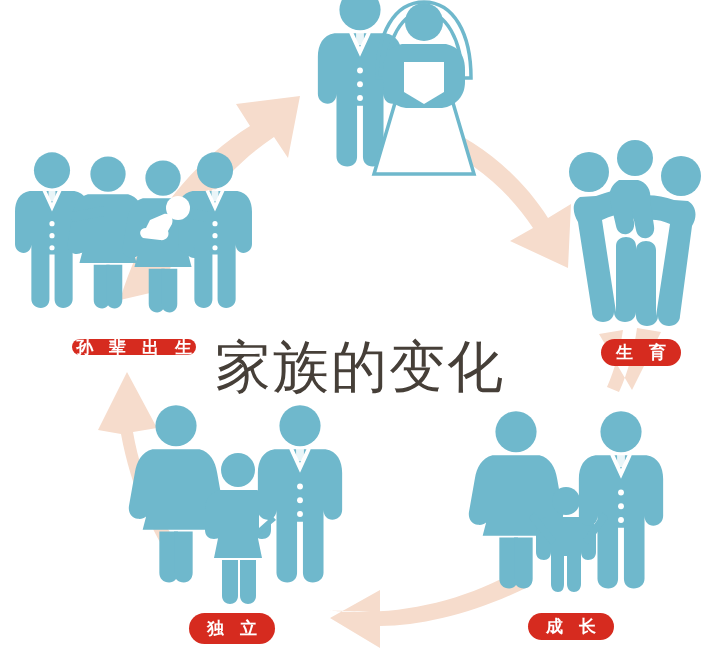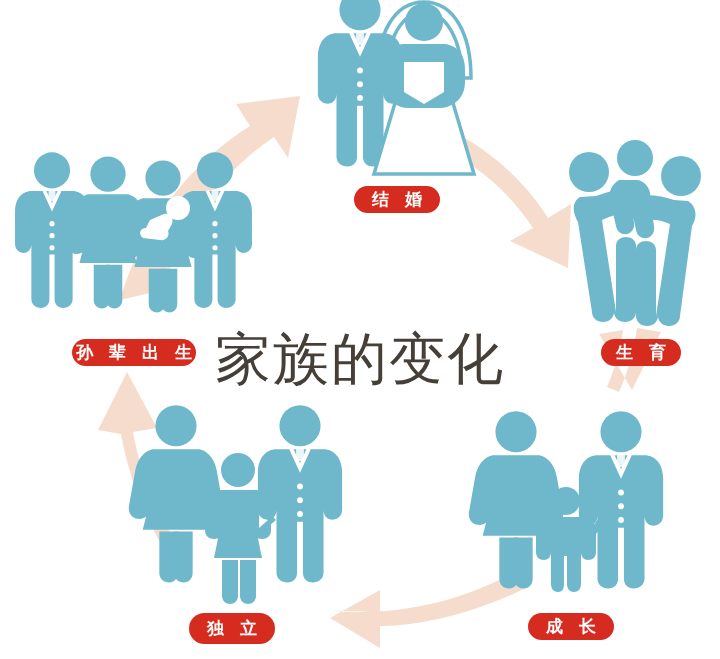--- a/index.html
+++ b/index.html
@@ -20,21 +20,21 @@
   #cycle-svg {
     position: absolute;
     left: 0;
     top: 0;
     width: 720px;
     height: 659px;
   }
   .center-title {
     position: absolute;
     left: 0;
-    top: 328px;
+    top: 336px;
     width: 720px;
     text-align: center;
     font-size: 56px;
     line-height: 62px;
     font-weight: 500;
     color: #463f38;
     letter-spacing: 2px;
     font-family: "DejaVu Sans", "Liberation Sans", sans-serif;
     white-space: nowrap;
     user-select: none;
@@ -54,21 +54,21 @@
     box-sizing: border-box;
     display: flex;
     align-items: center;
     justify-content: center;
     user-select: none;
   }
   .lbl-marriage  { left: 354px; top: 186px; width: 86px;  height: 27px; }
   .lbl-birth     { left: 601px; top: 339px; width: 80px;  height: 27px; }
   .lbl-growth    { left: 528px; top: 613px; width: 86px;  height: 27px; }
   .lbl-independ  { left: 189px; top: 613px; width: 86px;  height: 31px; }
-  .lbl-grandkids { left: 72px;  top: 339px; width: 124px; height: 27px; }
+  .lbl-grandkids { left: 72px;  top: 339px; width: 124px; height: 16px; }
 </style>
 </head>
 <body>
 
 <div id="stage">
 
   <svg id="cycle-svg" viewBox="0 0 720 659">
     <defs>
       <g id="icon-suit-man">
 
@@ -286,19 +286,18 @@
         <path d="M 146 228 C 140 228 138 234 143 238 L 160 240
                  C 166 241 170 236 168 231 L 172 224 C 174 218 170 213 164 214
                  L 150 220 Z" fill="#ffffff"></path>
         <path d="M 152 222 L 164 218 L 168 226 L 154 232 Z" fill="#ffffff"></path>
       </g>
     </g>
   </svg>
 
   <div class="center-title">家族的变化</div>
 
-  <div class="stage-label lbl-marriage">结 婚</div>
   <div class="stage-label lbl-growth">成 长</div>
   <div class="stage-label lbl-birth">生 育</div>
   <div class="stage-label lbl-independ">独 立</div>
   <div class="stage-label lbl-grandkids">孙 辈 出 生</div>
 
 </div>
 
 </body></html>

